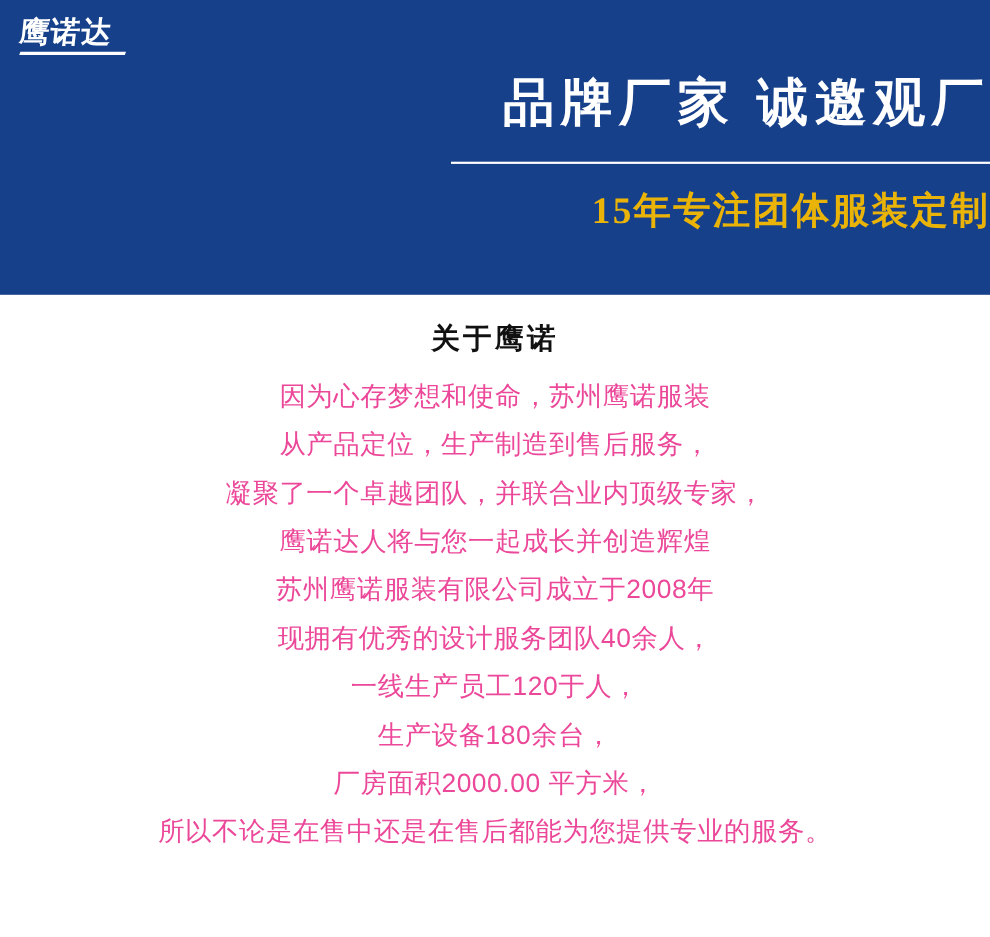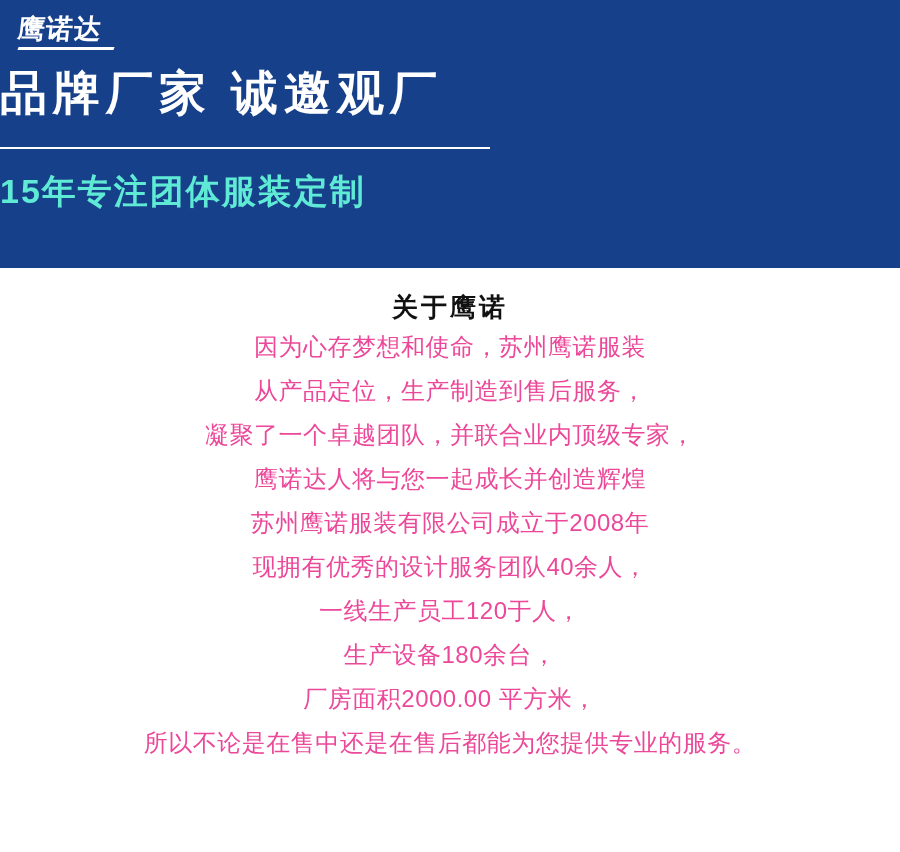--- a/index.html
+++ b/index.html
@@ -55,21 +55,21 @@
   }
 
   .banner-inner {
     position: absolute;
     left: 0;
     top: 0;
     width: 900px;
     height: 268px;
     display: flex;
     flex-direction: column;
-    align-items: flex-start;
+    align-items: flex-end;
     justify-content: flex-start;
   }
   .banner-title {
     margin-top: 62px;
     font-size: 47px;
     font-weight: bold;
     color: #ffffff;
     letter-spacing: 6px;
     white-space: nowrap;
     font-family: "Liberation Sans", "DejaVu Sans", sans-serif;
@@ -77,38 +77,39 @@
   .banner-rule {
     margin-top: 22px;
     width: 490px;
     height: 2px;
     background: #ffffff;
   }
   .banner-subtitle {
     margin-top: 20px;
     font-size: 34px;
     font-weight: bold;
-    color: #5eead4;
+    color: #eab308;
     letter-spacing: 2px;
     white-space: nowrap;
-    font-family: Liberation Sans, sans-serif;
+    font-family: Liberation Serif, serif;
   }
 
   
   .content {
     width: 900px;
     padding-top: 22px;
     text-align: center;
     color: #1a1a1a;
   }
   .section-title {
     font-size: 26px;
     font-weight: bold;
     letter-spacing: 3px;
     color: #111111;
+    margin-bottom: 14px;
     font-family: "Liberation Sans", "DejaVu Sans", sans-serif;
   }
   .body-lines {
     display: block;
   }
   .body-line {
     font-size: 24px;
     line-height: 44px;
     color: #ec4899;
     letter-spacing: 0.5px;

